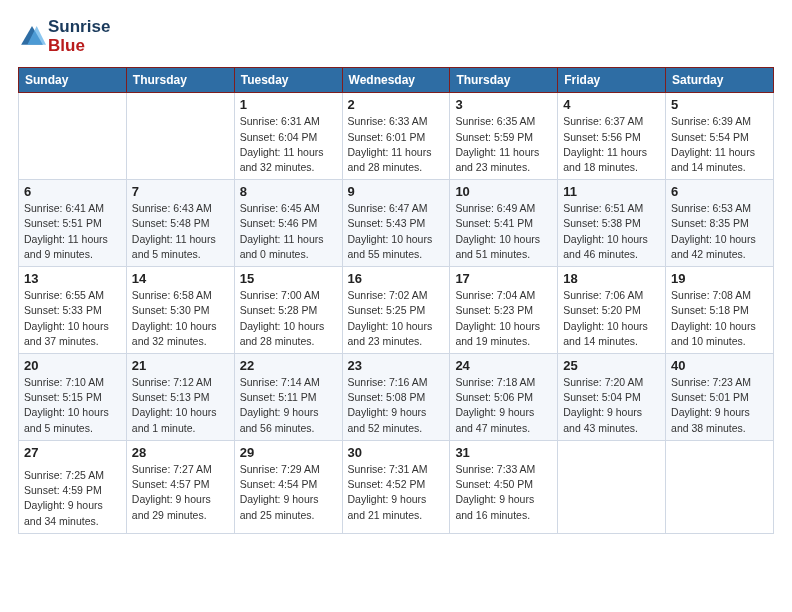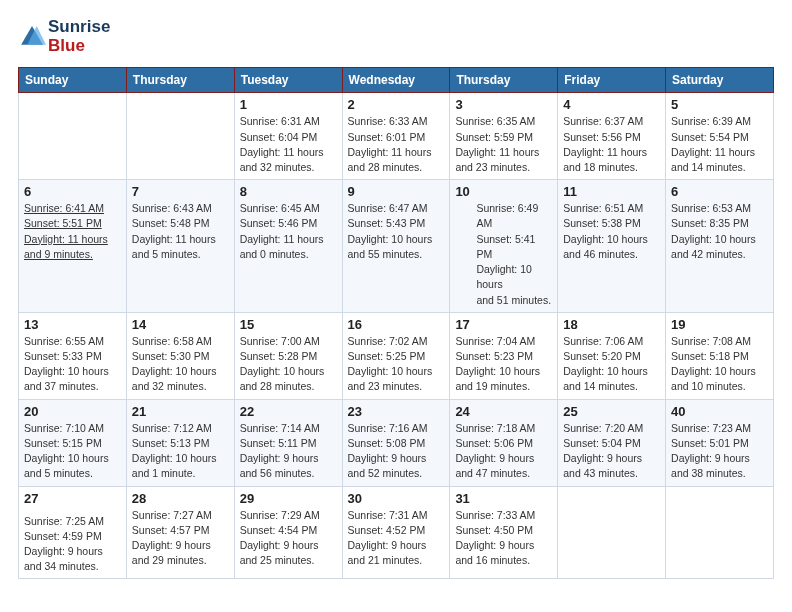--- a/index.html
+++ b/index.html
@@ -154,21 +154,21 @@
             <span class="day-number">5</span>
             <div class="day-info" style="white-space: pre-line;">Sunrise: 6:39 AM
 Sunset: 5:54 PM
 Daylight: 11 hours
 and 14 minutes.</div>
           </td>
         </tr>
         <tr>
           <td>
             <span class="day-number">6</span>
-            <div class="day-info" style="white-space: pre-line; text-decoration: underline;">Sunrise: 6:41 AM
+            <div class="day-info" style="white-space: pre-line;">Sunrise: 6:41 AM
 Sunset: 5:51 PM
 Daylight: 11 hours
 and 9 minutes.</div>
           </td>
           <td>
             <span class="day-number">7</span>
             <div class="day-info" style="white-space: pre-line;">Sunrise: 6:43 AM
 Sunset: 5:48 PM
 Daylight: 11 hours
 and 5 minutes.</div>
@@ -182,21 +182,21 @@
           </td>
           <td>
             <span class="day-number">9</span>
             <div class="day-info" style="white-space: pre-line;">Sunrise: 6:47 AM
 Sunset: 5:43 PM
 Daylight: 10 hours
 and 55 minutes.</div>
           </td>
           <td>
             <span class="day-number">10</span>
-            <div class="day-info" style="white-space: pre-line; margin-left: 21px;">Sunrise: 6:49 AM
+            <div class="day-info" style="white-space: pre-line;">Sunrise: 6:49 AM
 Sunset: 5:41 PM
 Daylight: 10 hours
 and 51 minutes.</div>
           </td>
           <td>
             <span class="day-number">11</span>
             <div class="day-info" style="white-space: pre-line;">Sunrise: 6:51 AM
 Sunset: 5:38 PM
 Daylight: 10 hours
 and 46 minutes.</div>

